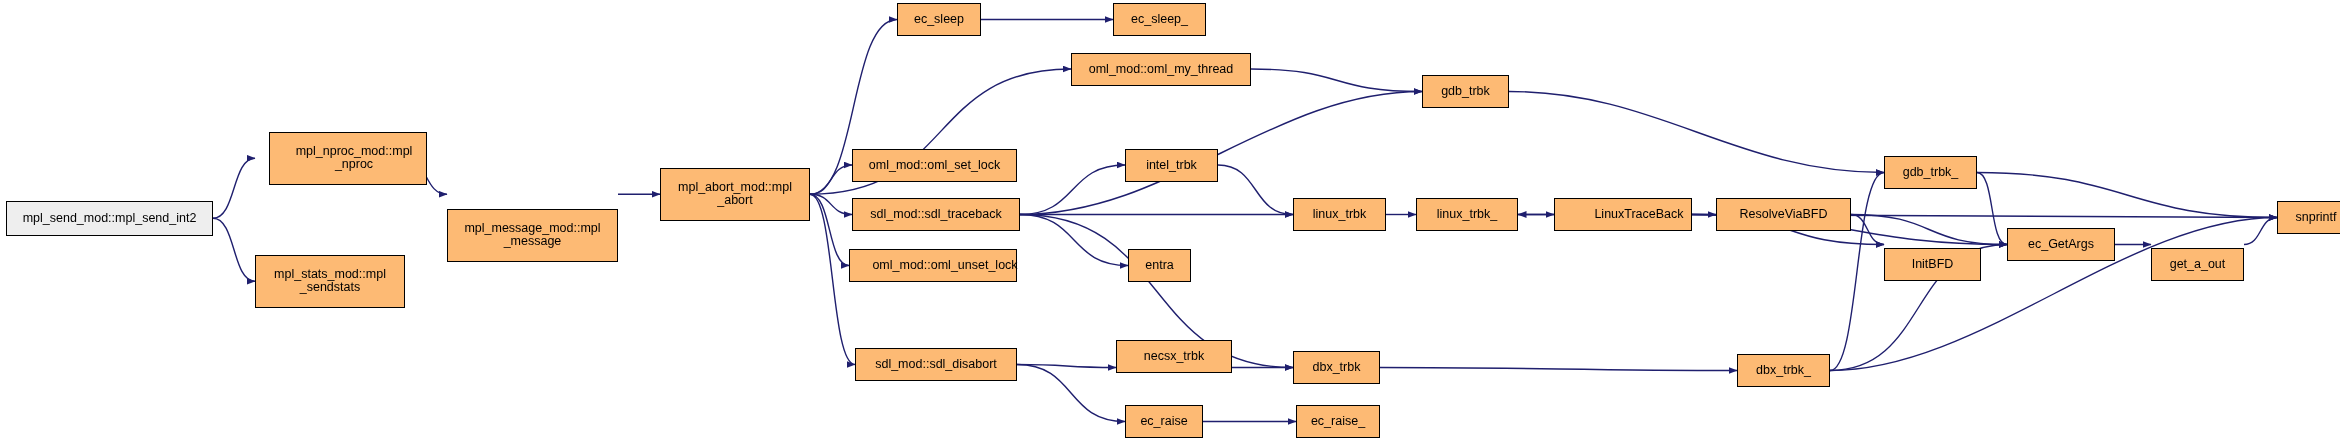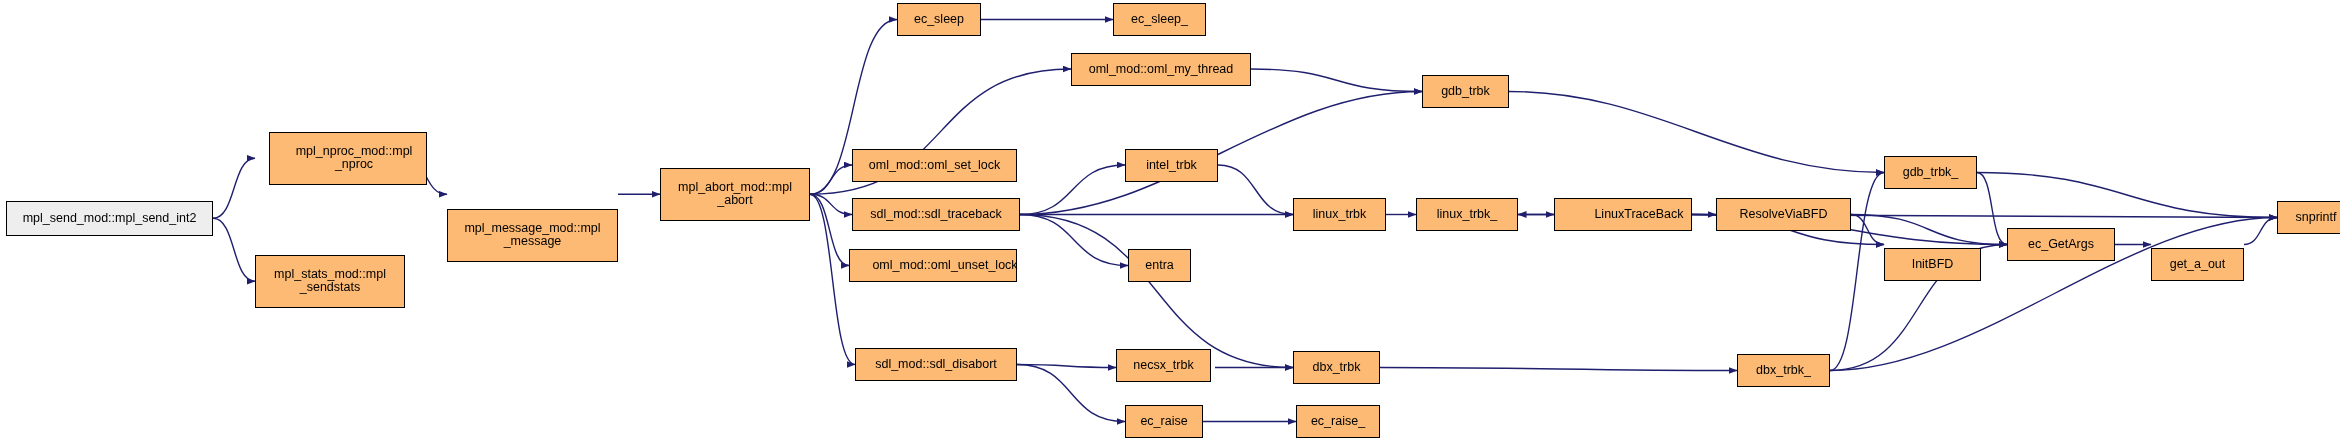--- a/index.html
+++ b/index.html
@@ -75,21 +75,21 @@
 _abort</div>
       <div class="node" style="left: 897px; top: 3px; width: 84px; height: 33px;">ec_sleep</div>
       <div class="node" style="left: 1113px; top: 3px; width: 93px; height: 33px;">ec_sleep_</div>
       <div class="node" style="left: 1071px; top: 52.5px; width: 180px; height: 33px;">oml_mod::oml_my_thread</div>
       <div class="node" style="left: 852px; top: 148.5px; width: 165px; height: 33px;">oml_mod::oml_set_lock</div>
       <div class="node" style="left: 852px; top: 198px; width: 168px; height: 33px;">sdl_mod::sdl_traceback</div>
       <div class="node" style="left: 849px; top: 249px; width: 168px; height: 33px; padding-left: 24px;">oml_mod::oml_unset_lock</div>
       <div class="node" style="left: 855px; top: 348px; width: 162px; height: 33px;">sdl_mod::sdl_disabort</div>
       <div class="node" style="left: 1125px; top: 148.5px; width: 93px; height: 33px;">intel_trbk</div>
       <div class="node" style="left: 1128px; top: 249px; width: 63px; height: 33px;">entra</div>
-      <div class="node" style="left: 1116px; top: 349px; width: 95px; height: 33px;">necsx_trbk</div>
+      <div class="node" style="left: 1116px; top: 340px; width: 116px; height: 33px;">necsx_trbk</div>
       <div class="node" style="left: 1125px; top: 405px; width: 78px; height: 33px; text-align: right;">ec_raise</div>
       <div class="node" style="left: 1296px; top: 405px; width: 84px; height: 33px;">ec_raise_</div>
       <div class="node" style="left: 1422px; top: 75px; width: 87px; height: 33px;">gdb_trbk</div>
       <div class="node" style="left: 1293px; top: 198px; width: 93px; height: 33px;">linux_trbk</div>
       <div class="node" style="left: 1416px; top: 198px; width: 102px; height: 33px;">linux_trbk_</div>
       <div class="node" style="left: 1293px; top: 351px; width: 87px; height: 33px;">dbx_trbk</div>
       <div class="node" style="left: 1554px; top: 198px; width: 138px; height: 33px; padding-left: 32px;">LinuxTraceBack</div>
       <div class="node" style="left: 1716px; top: 198px; width: 135px; height: 33px;">ResolveViaBFD</div>
       <div class="node" style="left: 1884px; top: 228px; width: 97px; height: 33px; margin-top: 20px;">InitBFD</div>
       <div class="node" style="left: 1884px; top: 156px; width: 93px; height: 33px;">gdb_trbk_</div>

